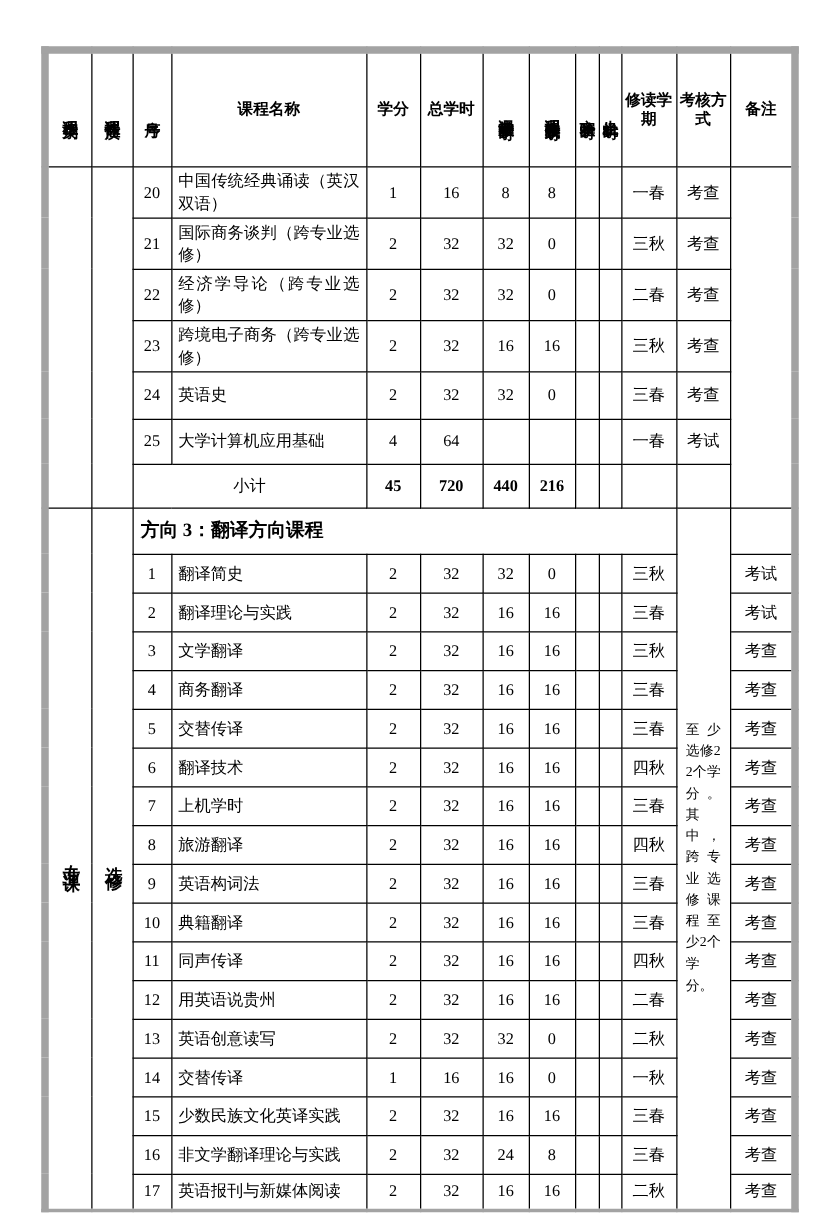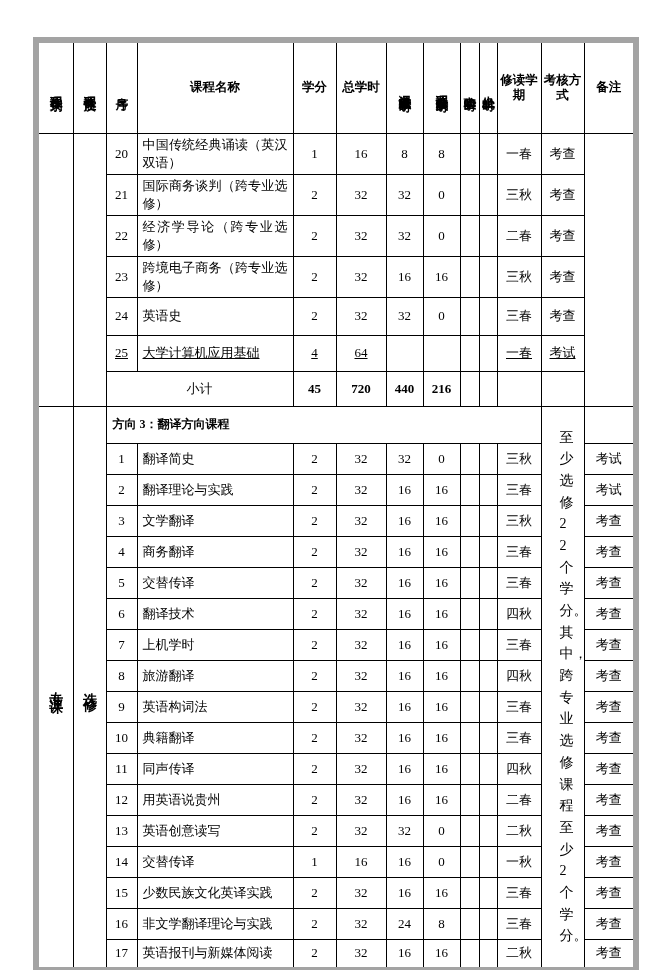--- a/index.html
+++ b/index.html
@@ -23,26 +23,26 @@
     font-size: 13px;
     padding: 1px 2px;
     overflow: hidden;
     word-break: break-all;
   }
   th { font-weight: bold; font-size: 12.5px; line-height: 1.2; padding: 2px 1px; }
   th.v { writing-mode: vertical-rl; text-orientation: upright; letter-spacing: 1px; }
   td.vcell { writing-mode: vertical-rl; text-orientation: upright; letter-spacing: 5px; font-size: 14px; font-weight: bold; }
   td.name { text-align: justify; text-justify: inter-character; padding: 2px 5px; line-height: 1.35; }
   td.b { font-weight: bold; font-family: Liberation Serif, serif; }
-  td.dir { font-weight: bold; text-align: left; padding-left: 6px; font-size: 12px; }
-  td.remark { text-align: justify; text-justify: inter-character; padding: 0 18px; line-height: 1.55; font-size: 14px; }
+  td.dir { font-weight: bold; text-align: left; padding-left: 6px; font-size: 15px; }
+  td.remark { text-align: justify; text-justify: inter-character; padding: 0 7px; line-height: 1.55; font-size: 11px; }
   tr.hrow  { height: 93px; }
   tr.r-tall { height: 41px; }
   tr.r-m   { height: 38px; }
-  tr.r-m2  { height: 36px; text-decoration: underline; }
+  tr.r-m2  { height: 36px; }
   tr.r-sub { height: 35px; }
   tr.r-dir { height: 37px; }
   tr.r-std { height: 31px; }
 </style>
 </head>
 <body>
 
 <div class="page">
   <table class="plan">
     <colgroup>

